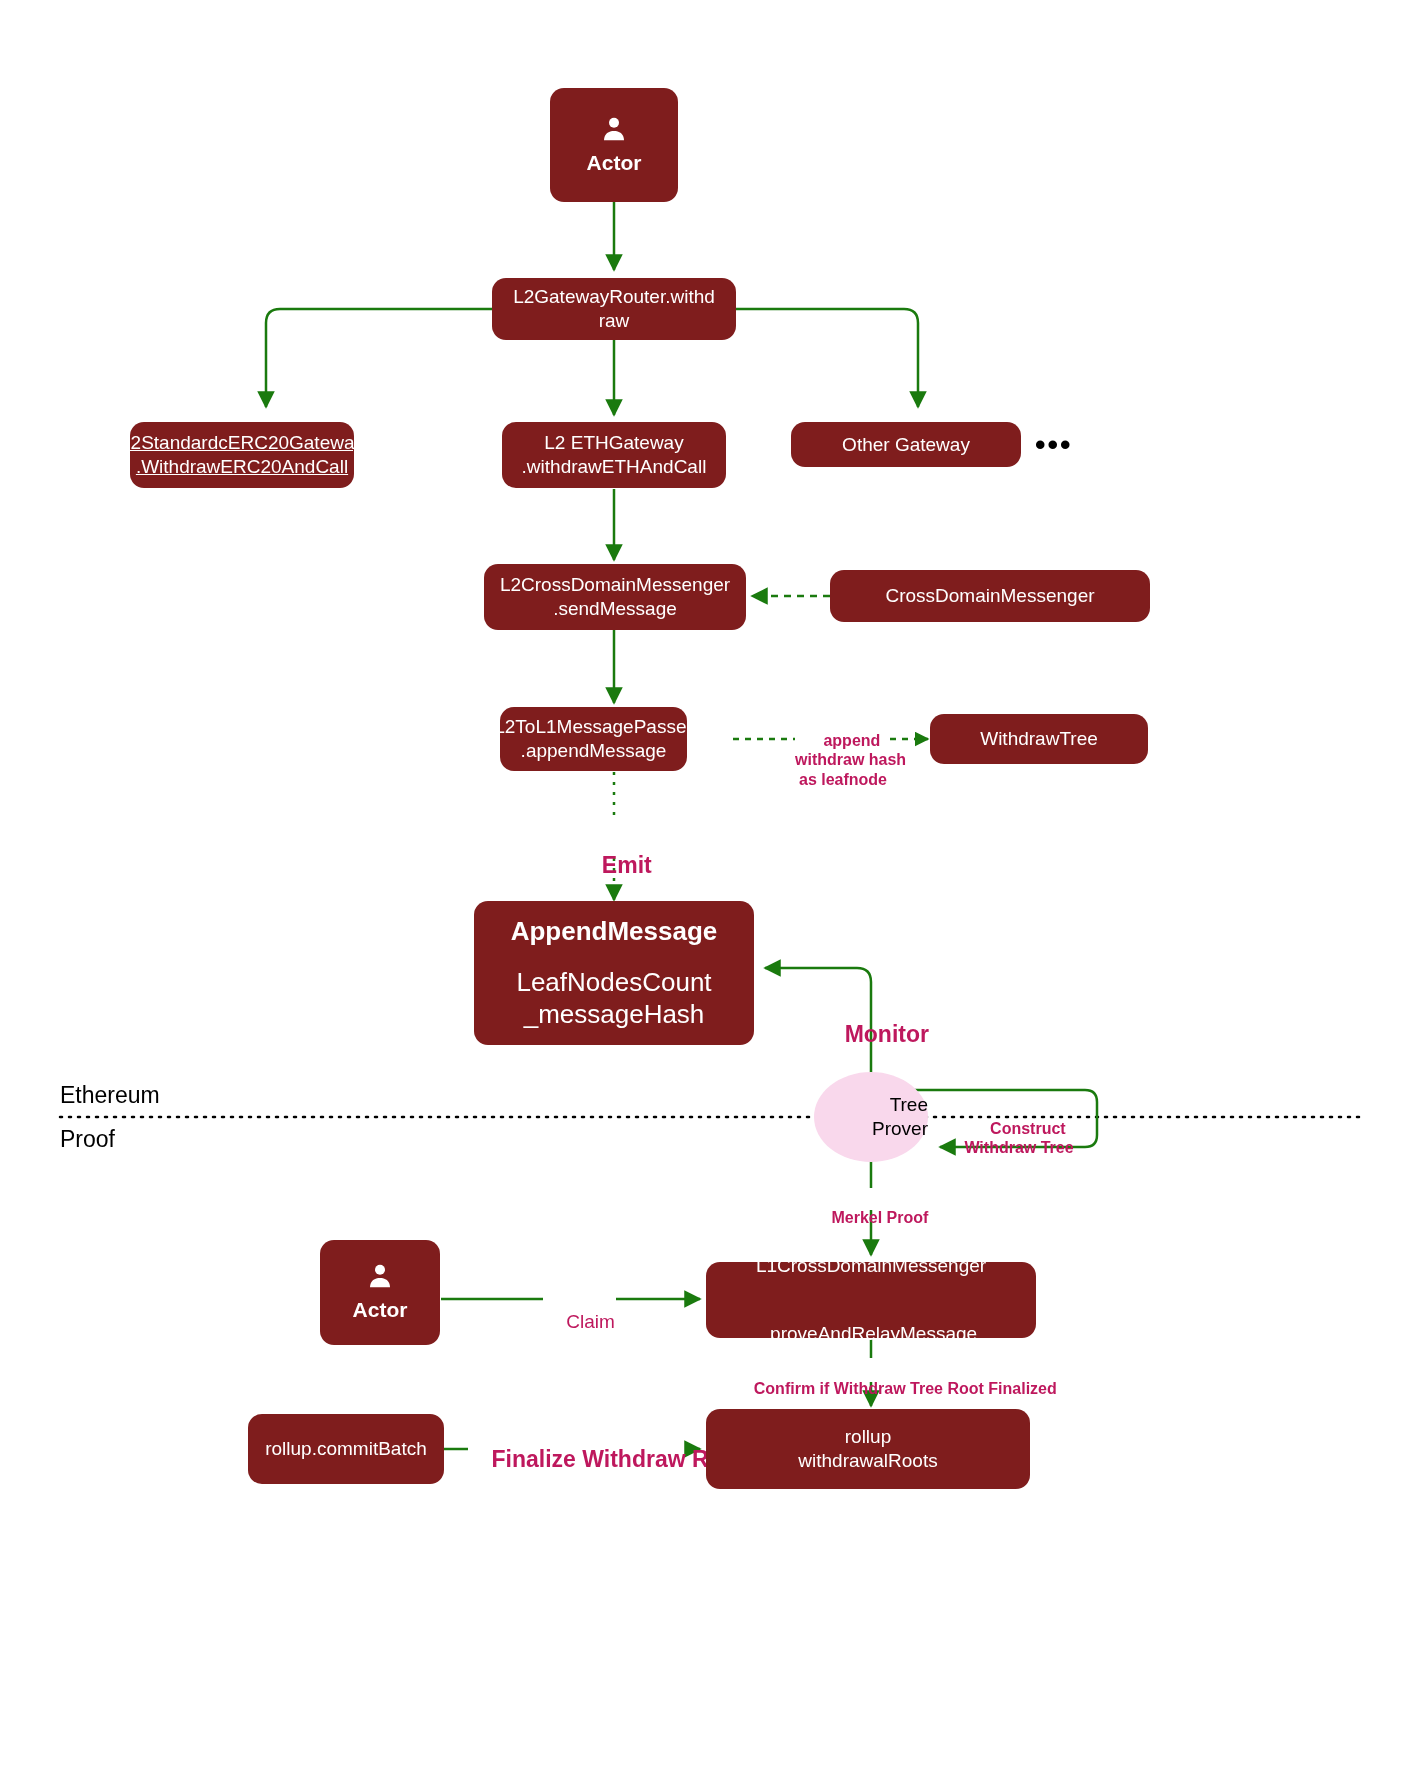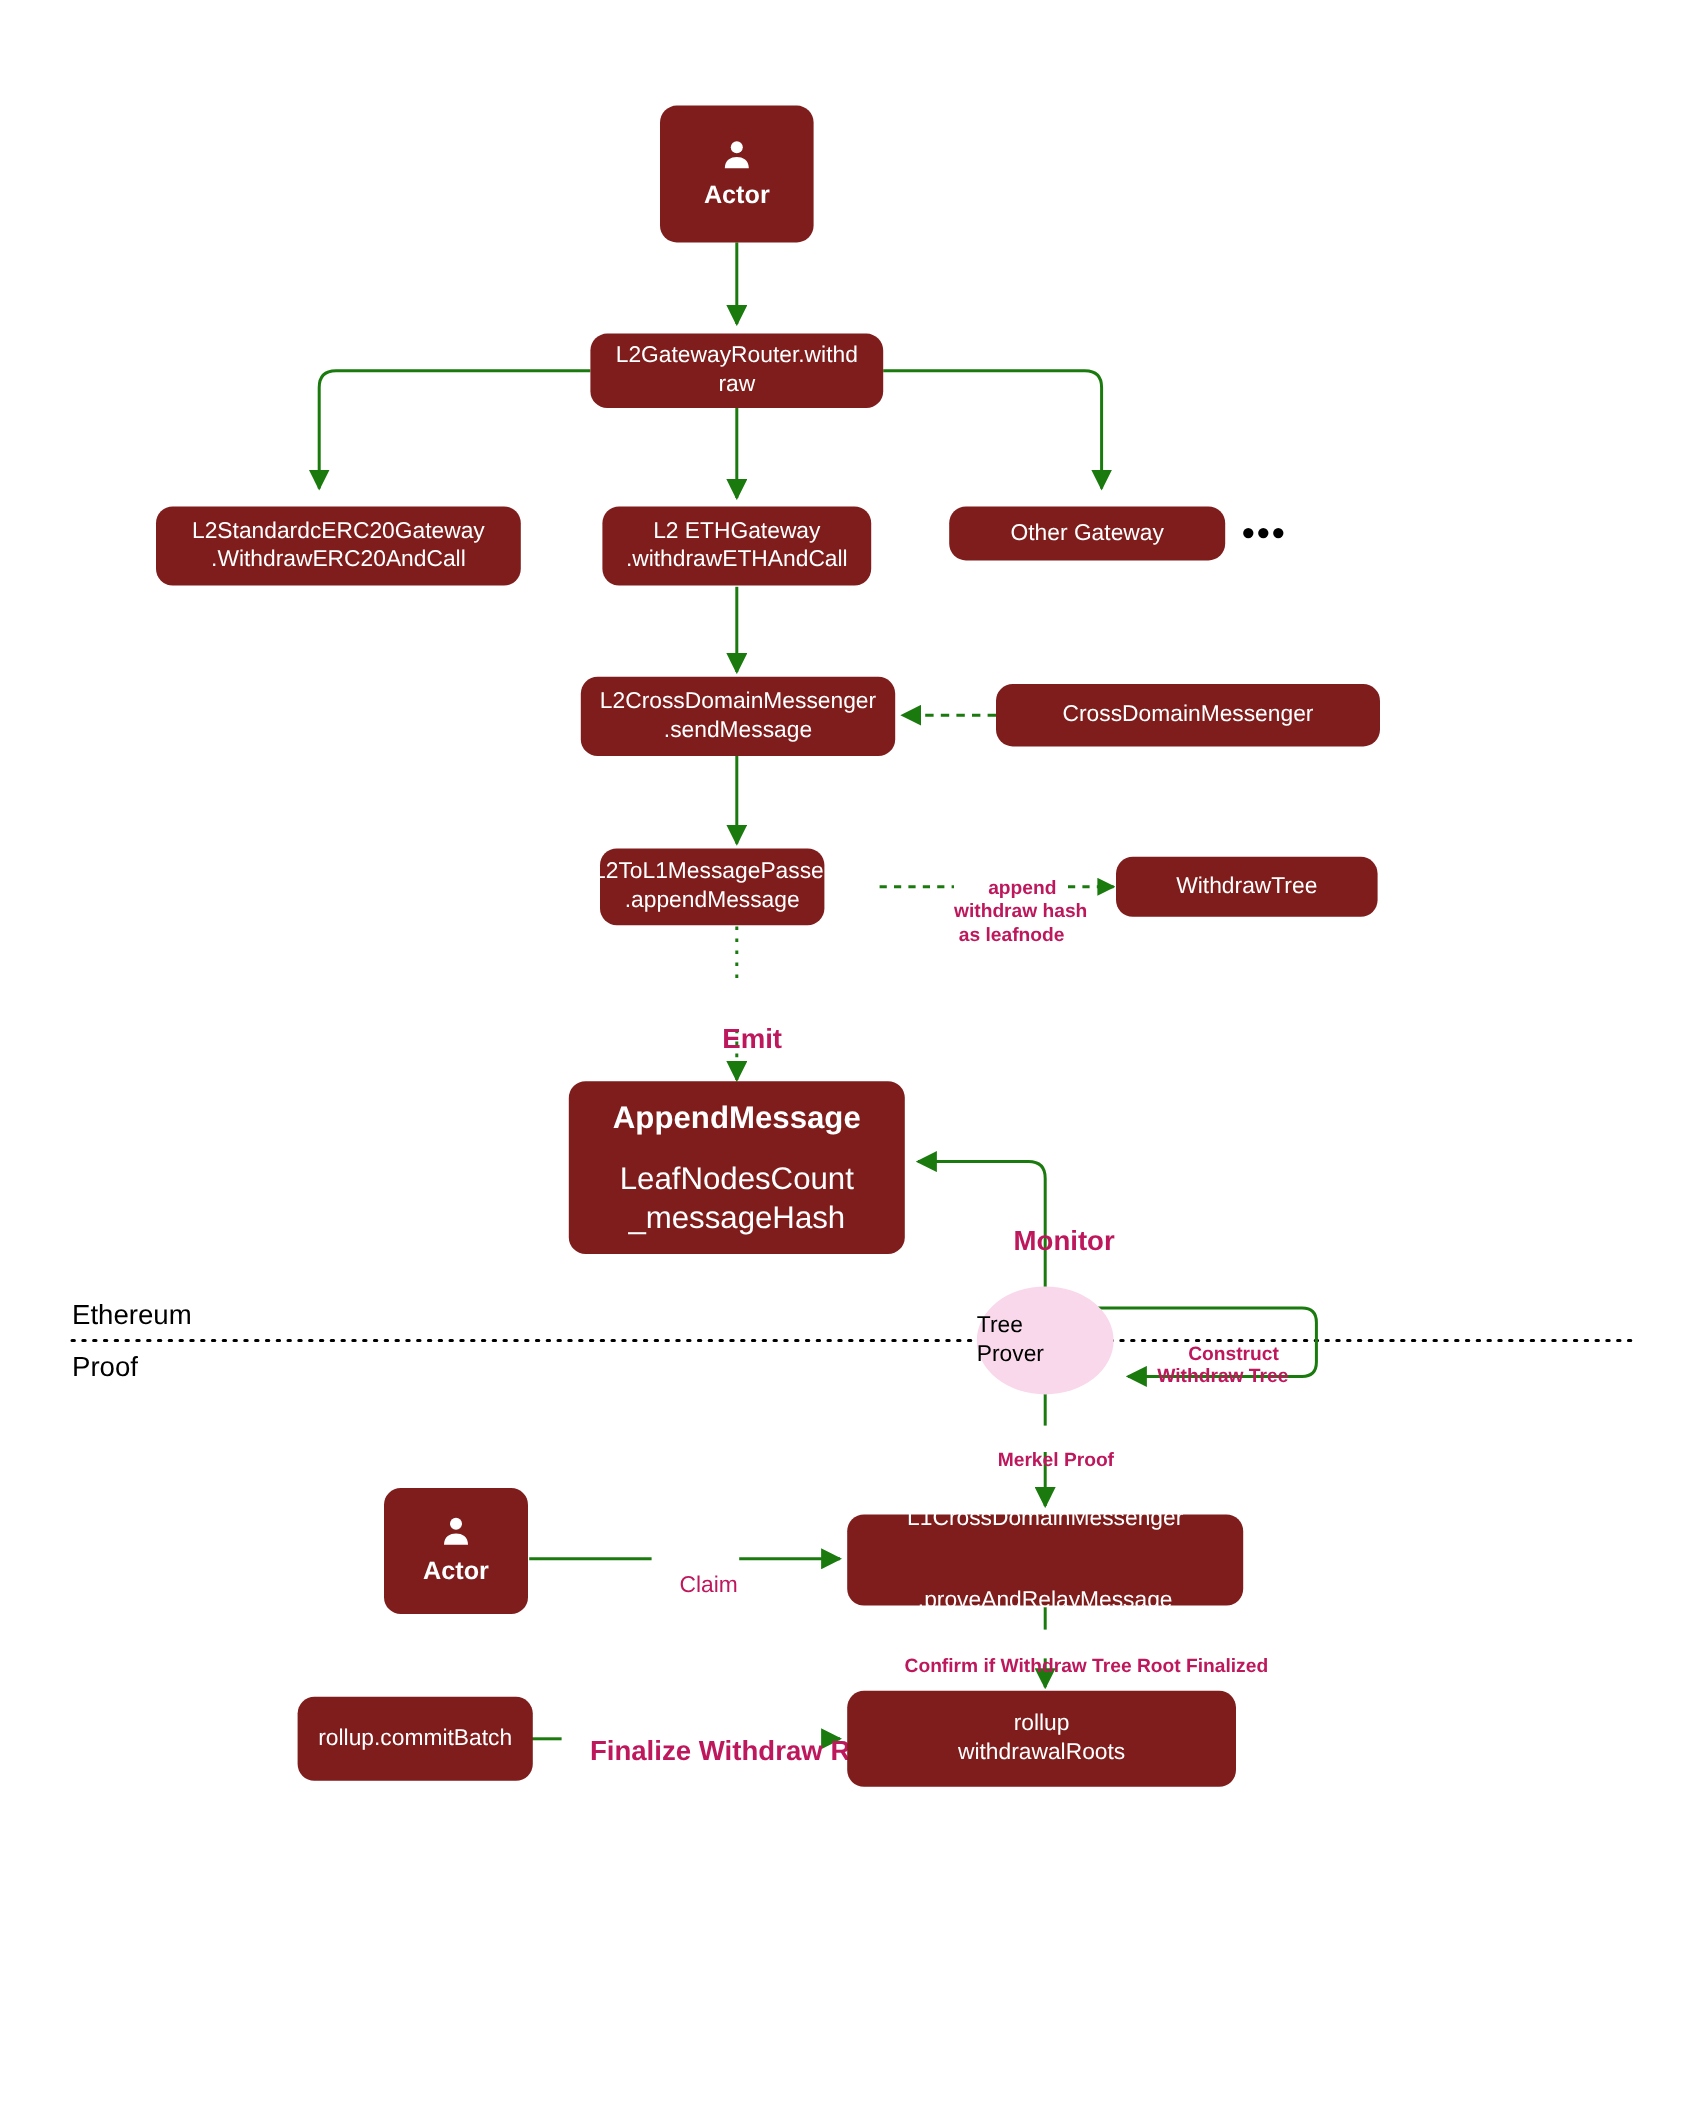--- a/index.html
+++ b/index.html
@@ -49,21 +49,21 @@
     height: 30px;
     margin-bottom: 6px;
   }
   .ellipse-node {
     position: absolute;
     background: #f9d8ec;
     border-radius: 50%;
     color: #000000;
     display: flex;
     flex-direction: column;
-    align-items: flex-start;
+    align-items: flex-end;
     justify-content: center;
     text-align: center;
     font-size: 19px;
     line-height: 1.25;
   }
   .edge-label {
     position: absolute;
     color: #be185d;
     font-size: 16px;
     font-weight: bold;
@@ -154,21 +154,21 @@
       <path d="M4 21 C4 15.5 8 13.5 12 13.5 C16 13.5 20 15.5 20 21 Z"></path>
     </svg>
     <span class="line">Actor</span>
   </div>
 
   <div class="node-box" style="left:492px; top:278px; width:244px; height:62px;">
     <span class="line">L2GatewayRouter.withd</span>
     <span class="line">raw</span>
   </div>
 
-  <div class="node-box" style="left:130px; top:422px; width:304px; height:66px;">
+  <div class="node-box" style="left:130px; top:422px; width:224px; height:66px;text-decoration:underline;">
     <span class="line">L2StandardcERC20Gateway</span>
     <span class="line">.WithdrawERC20AndCall</span>
   </div>
 
   <div class="node-box" style="left:502px; top:422px; width:224px; height:66px;">
     <span class="line">L2 ETHGateway</span>
     <span class="line">.withdrawETHAndCall</span>
   </div>
 
   <div class="node-box" style="left:791px; top:422px; width:230px; height:45px;">

